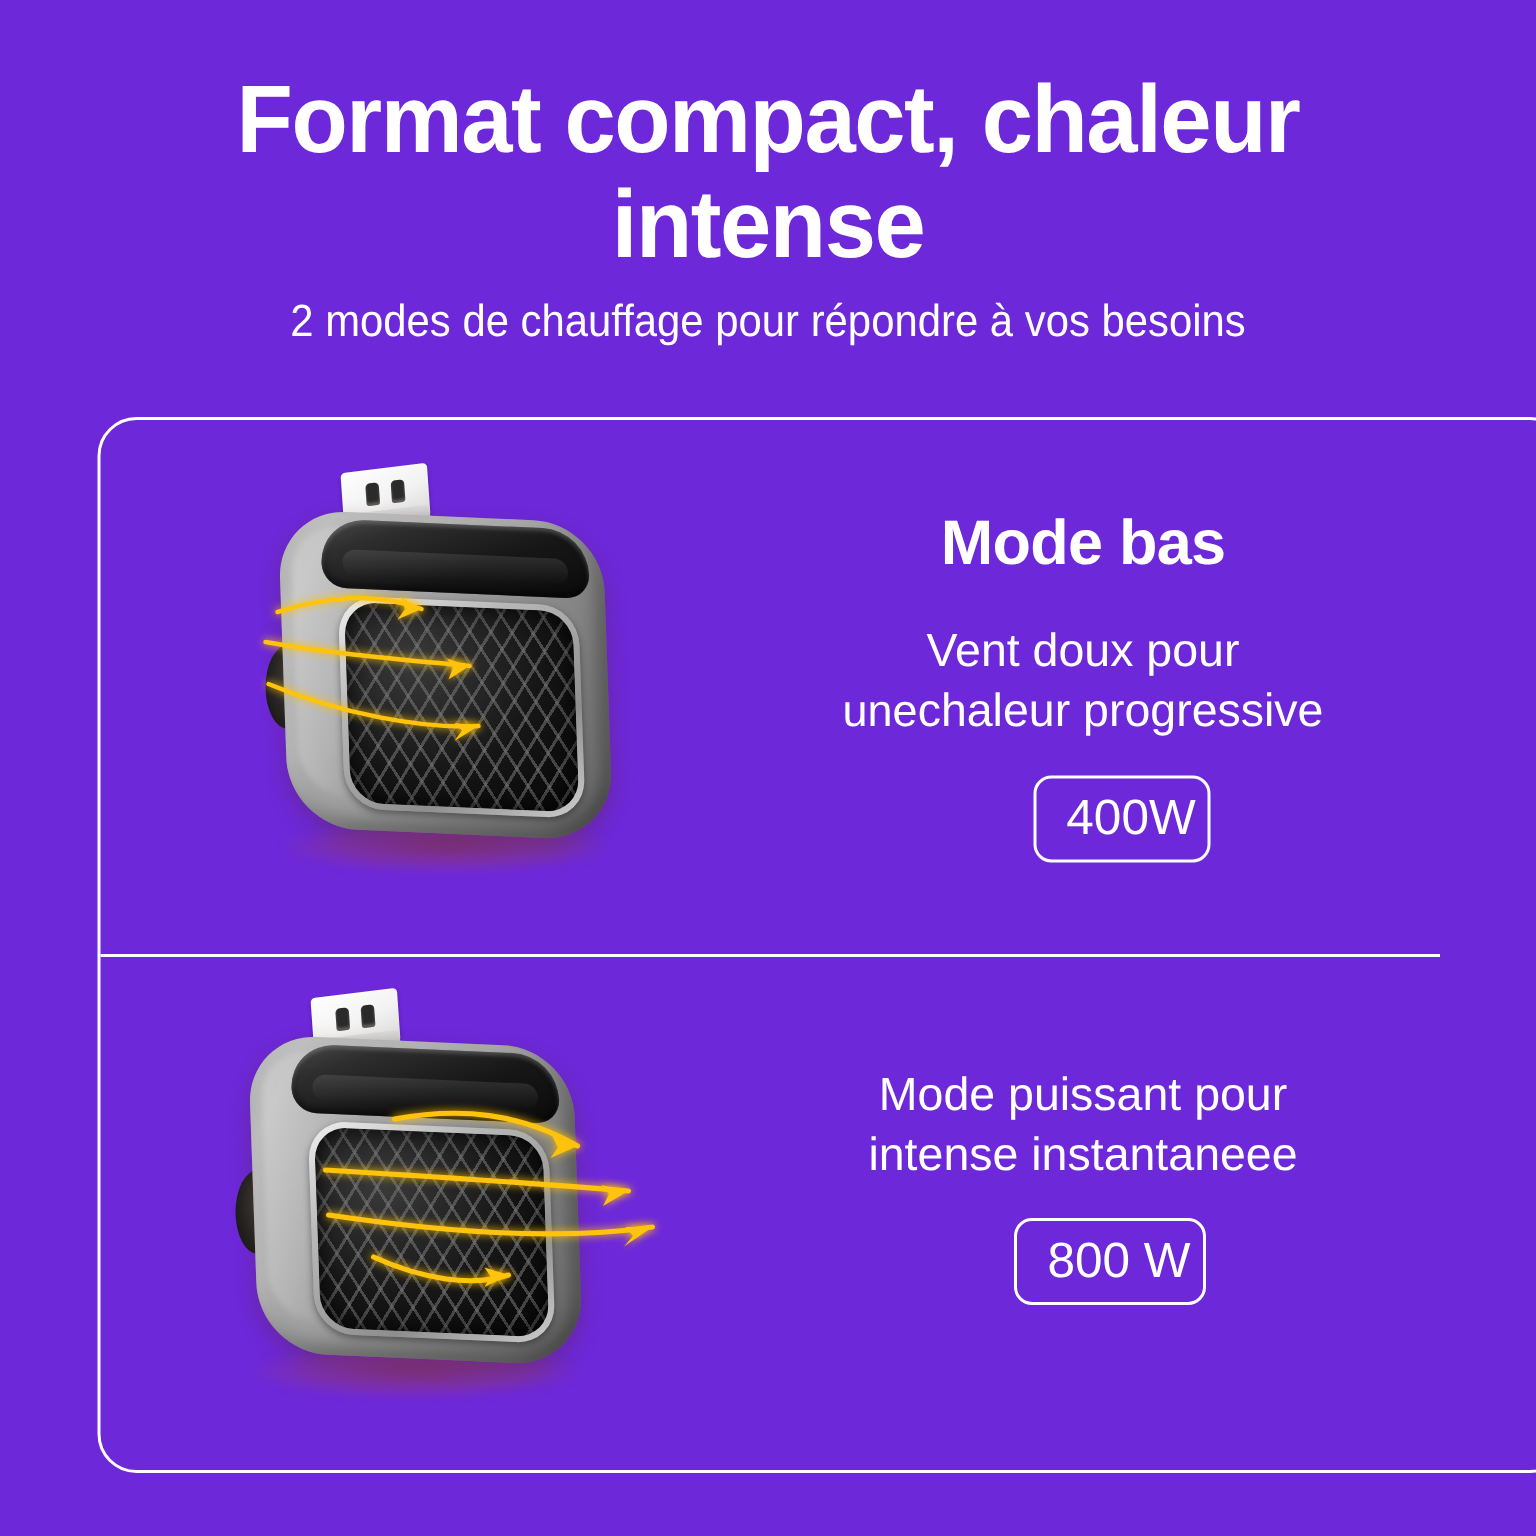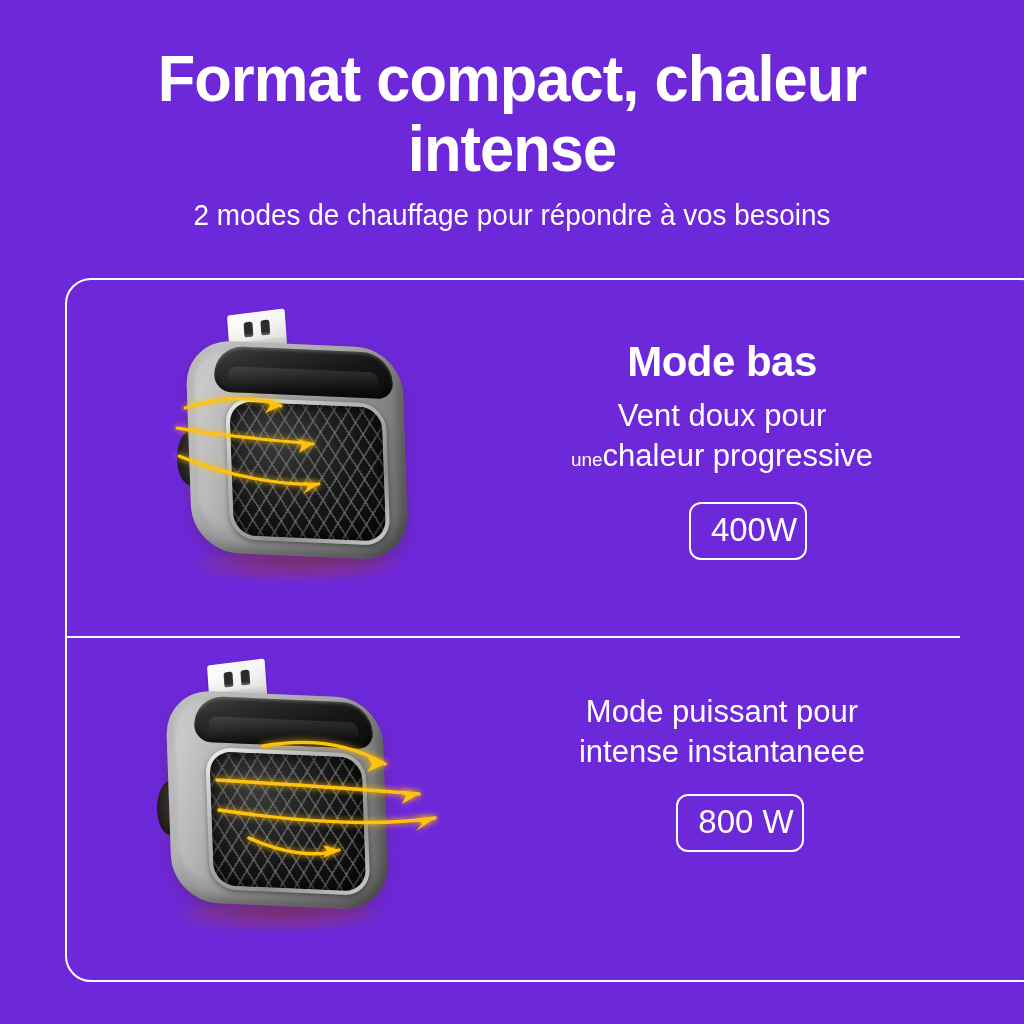--- a/index.html
+++ b/index.html
@@ -87,29 +87,29 @@
   .row-high .mode-text { top: 44px; }
 
   .mode-title {
     font-family: "Liberation Sans", sans-serif;
     font-weight: bold;
     font-size: 42px;
     line-height: 48px;
     letter-spacing: -0.5px;
   }
   .mode-desc {
-    margin-top: 10px;
+    margin-top: 28px;
     font-family: "Liberation Sans", sans-serif;
     font-weight: normal;
     font-size: 31px;
     line-height: 40px;
     white-space: nowrap;
   }
   .mode-desc .small-word {
-    font-size: 19px;
+    font-size: 30px;
     vertical-align: baseline;
   }
   .badge {
     display: inline-block;
     margin-top: 22px;
     padding: 6px 8px 8px 20px;
     border: 2px solid #ffffff;
     border-radius: 12px;
     font-family: "Liberation Sans", sans-serif;
     font-size: 33px;

